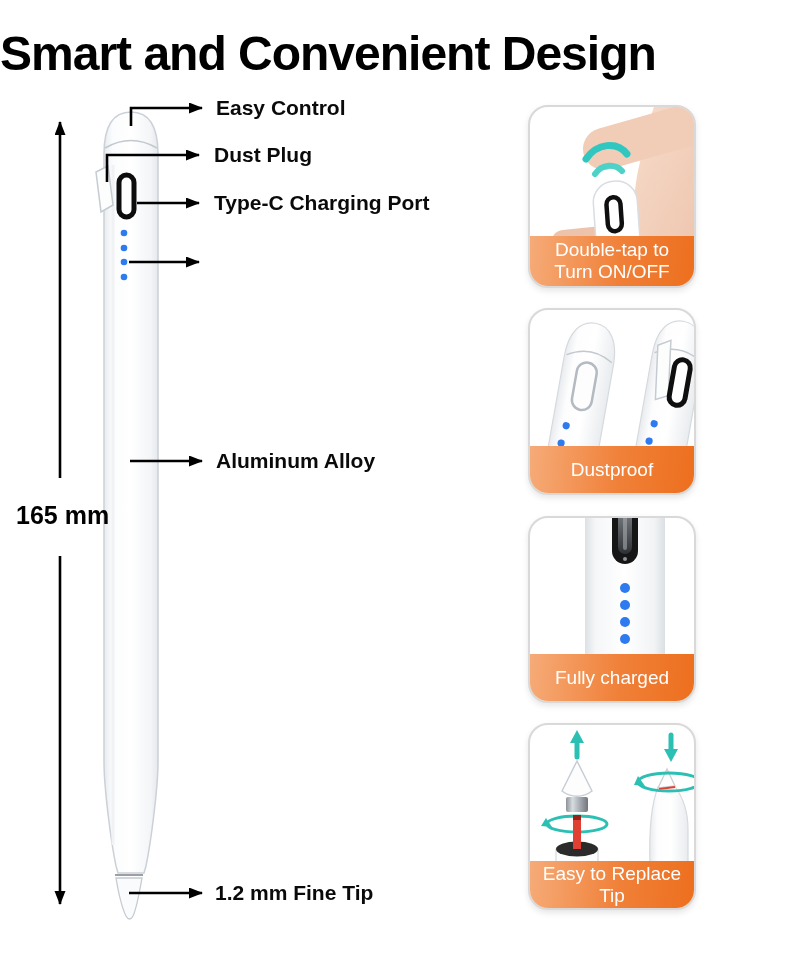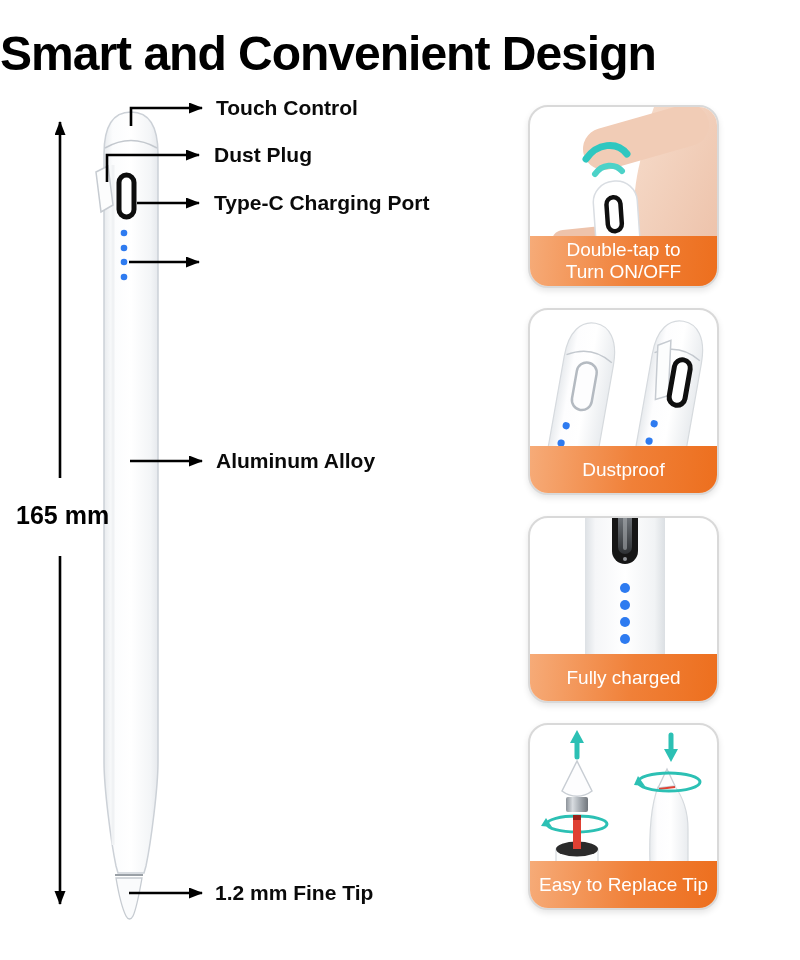--- a/index.html
+++ b/index.html
@@ -12,21 +12,21 @@
     font-size:48px;font-weight:bold;letter-spacing:-1px;color:#000;white-space:nowrap;
   }
   .pen-svg{position:absolute;left:0;top:0;}
   .callout-label{
     position:absolute;font-size:21px;font-weight:bold;line-height:22px;white-space:nowrap;color:#0a0a0a;
   }
   .dim-label{
     position:absolute;left:16px;top:501px;font-size:25px;font-weight:bold;color:#000000;white-space:nowrap;
   }
   .feature-card{
-    position:absolute;left:528px;width:191px;box-sizing:border-box;
+    position:absolute;left:528px;width:168px;box-sizing:border-box;
     border:2px solid #d9d9d9;border-radius:20px;background:#fff;overflow:hidden;
     box-shadow:0 3px 6px rgba(0,0,0,0.10);
   }
   .card-art{position:absolute;left:0;top:0;right:0;bottom:0;}
   .card-band{
     position:absolute;left:0;right:0;bottom:0;z-index:2;
     display:flex;align-items:center;justify-content:center;text-align:center;
     background:linear-gradient(95deg,#f6ab78 0%,#f08038 55%,#ed6f1e 100%);
     color:#fff;font-size:19px;line-height:1.15;
   }
@@ -80,21 +80,21 @@
     <g stroke="#000" stroke-width="2.6" fill="none">
       <polyline points="131,126 131,108 202,108" marker-end="url(#ah)"></polyline>
       <polyline points="107,182 107,155 199,155" marker-end="url(#ah)"></polyline>
       <polyline points="137,203 199,203" marker-end="url(#ah)"></polyline>
       <polyline points="129,262 199,262" marker-end="url(#ah)"></polyline>
       <polyline points="130,461 202,461" marker-end="url(#ah)"></polyline>
       <polyline points="129,893 202,893" marker-end="url(#ah)"></polyline>
     </g>
   </svg>
 
-  <div class="callout-label" style="left:216px;top:97px">Touch Control</div>
+  <div class="callout-label" style="left:216px;top:97px">Easy Control</div>
   <div class="callout-label" style="left:214px;top:144px">Dust Plug</div>
   <div class="callout-label" style="left:214px;top:192px">Type-C Charging Port</div>
   <div class="callout-label" style="left:216px;top:450px">Aluminum Alloy</div>
   <div class="callout-label" style="left:215px;top:882px">1.2 mm Fine Tip</div>
   <div class="dim-label">165 mm</div>
 
   <div class="feature-card" style="top:105px;height:183px">
     <svg class="card-art" width="188" height="179" viewBox="0 0 188 179">
       <defs>
         <linearGradient id="skinG" x1="0" y1="0" x2="1" y2="1">

